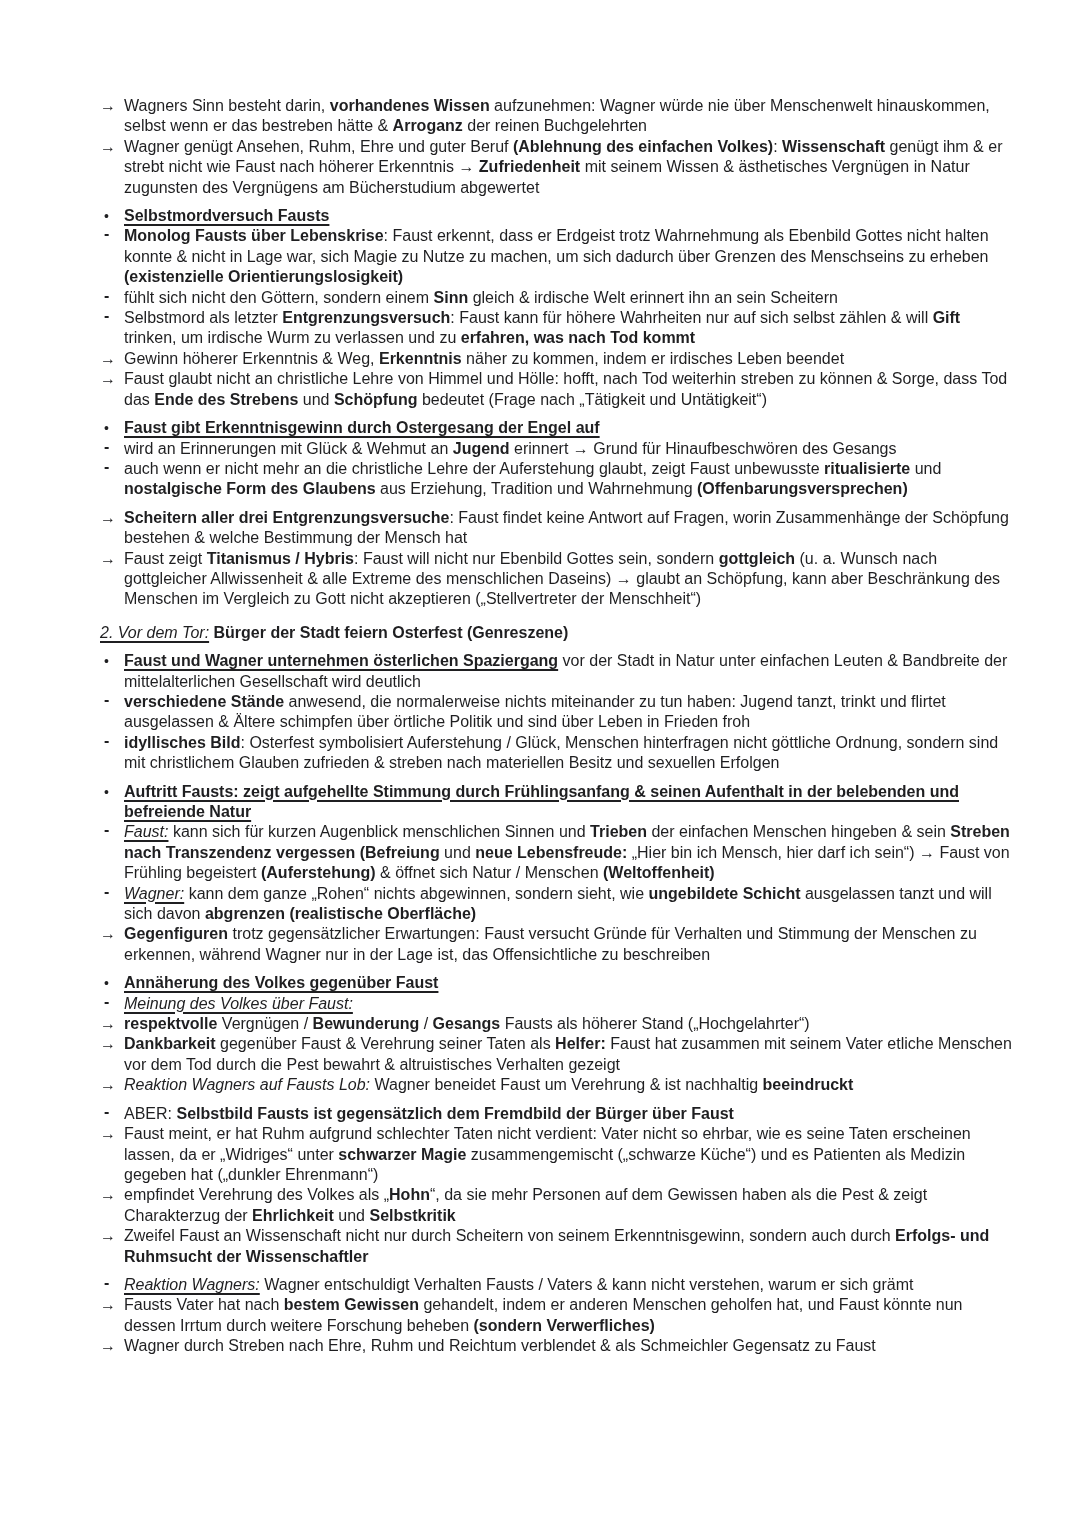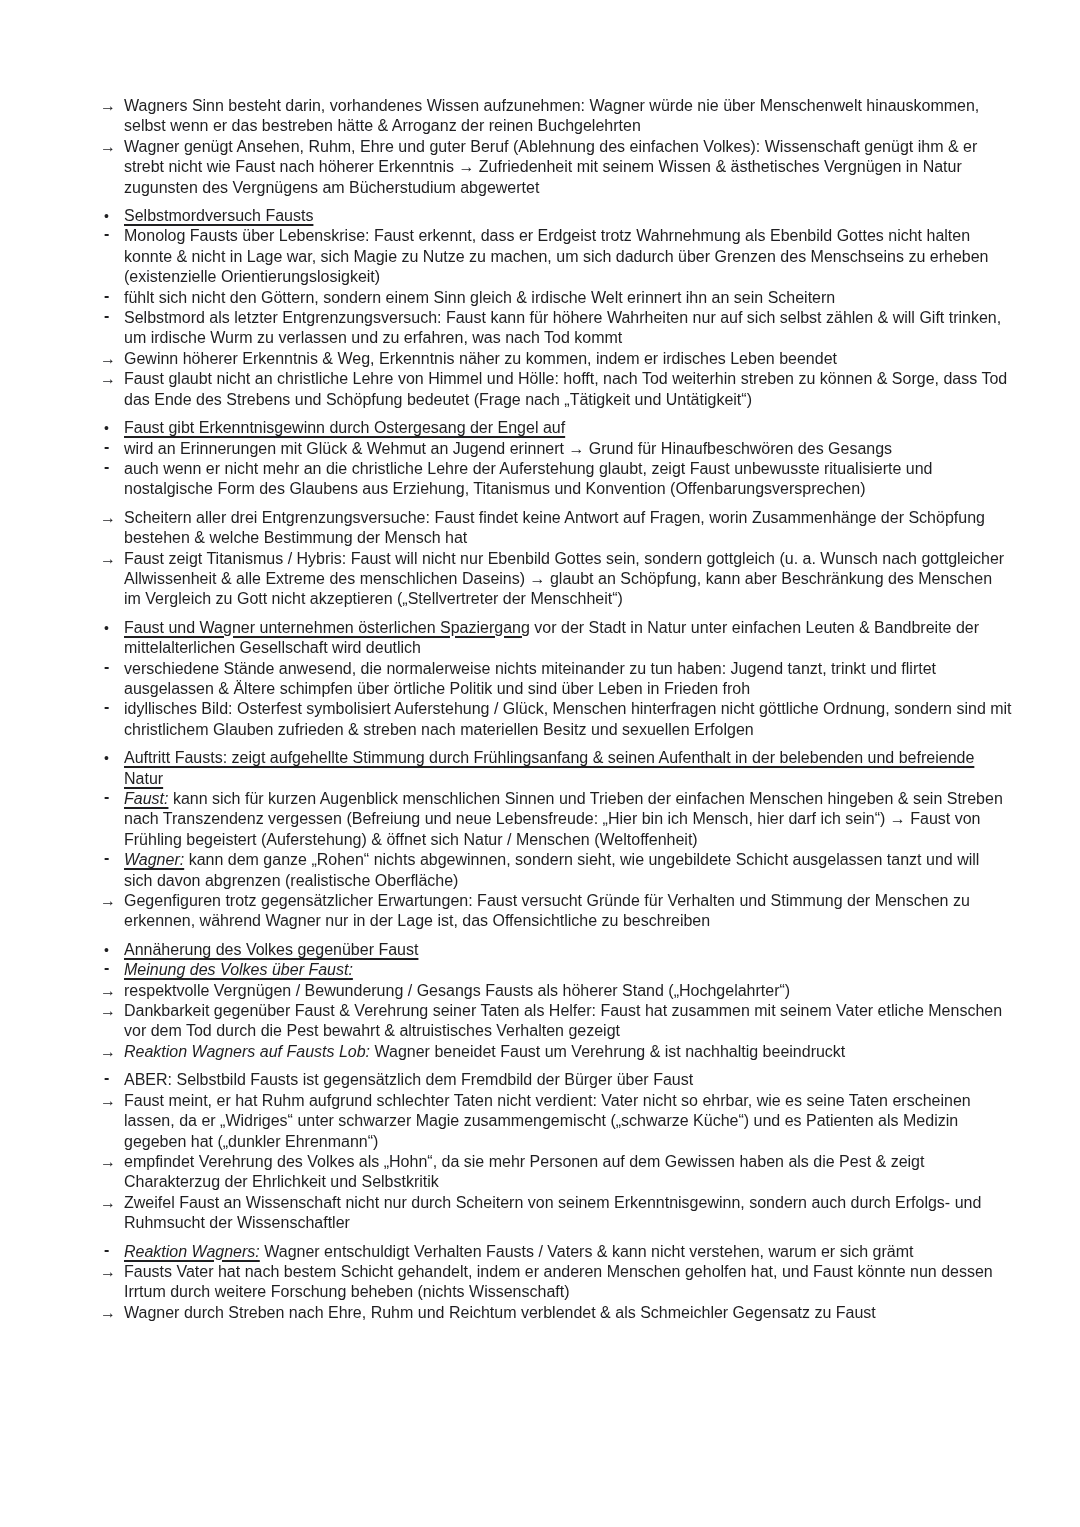--- a/index.html
+++ b/index.html
@@ -28,21 +28,21 @@
   .marker {
     flex: 0 0 24px;
     width: 24px;
     box-sizing: border-box;
     white-space: pre;
   }
   .marker-bullet { padding-left: 4px; font-size: 14px; }
   .marker-dash   { padding-left: 4px; font-weight: bold; transform: translateY(-2px); }
   .marker-arrow  { letter-spacing: 0; }
   .text { flex: 1 1 auto; min-width: 0; }
-  .b { font-weight: normal; }
+  .b { font-weight: bold; }
   .i { font-style: italic; }
   .u { text-decoration: underline; text-decoration-thickness: 1.5px; text-underline-offset: 3px; }
 </style>
 </head>
 <body>
 
 <div class="page" style="background: rgb(255, 255, 255); color: rgb(31, 31, 33);">
   <div class="notes">
       <div class="group">
         <div class="item">
@@ -84,33 +84,38 @@
         <div class="item">
           <span class="marker marker-bullet">•</span>
           <span class="text"><span class="b u">Faust gibt Erkenntnisgewinn durch Ostergesang der Engel auf</span></span>
         </div>
         <div class="item">
           <span class="marker marker-dash">-</span>
           <span class="text"><span>wird an Erinnerungen mit Glück &amp; Wehmut an </span><span class="b">Jugend</span><span> erinnert → Grund für Hinaufbeschwören des Gesangs</span></span>
         </div>
         <div class="item">
           <span class="marker marker-dash">-</span>
-          <span class="text"><span>auch wenn er nicht mehr an die christliche Lehre der Auferstehung glaubt, zeigt Faust unbewusste </span><span class="b">ritualisierte</span><span> und </span><span class="b">nostalgische Form des Glaubens</span><span> aus Erziehung, Titanismus und Konvention </span><span class="b">(Offenbarungsversprechen)</span></span>
+          <span class="text"><span>auch wenn er nicht mehr an die christliche Lehre der Auferstehung glaubt, zeigt Faust unbewusste </span><span class="b">ritualisierte</span><span> und </span><span class="b">nostalgische Form des Glaubens</span><span> aus Erziehung, Tradition und Wahrnehmung </span><span class="b">(Offenbarungsversprechen)</span></span>
         </div>
       </div>
       <div class="group">
         <div class="item">
           <span class="marker marker-arrow">→</span>
           <span class="text"><span class="b">Scheitern aller drei Entgrenzungsversuche</span><span>: Faust findet keine Antwort auf Fragen, worin Zusammenhänge der Schöpfung bestehen &amp; welche Bestimmung der Mensch hat</span></span>
         </div>
         <div class="item">
           <span class="marker marker-arrow">→</span>
           <span class="text"><span>Faust zeigt </span><span class="b">Titanismus / Hybris</span><span>: Faust will nicht nur Ebenbild Gottes sein, sondern </span><span class="b">gottgleich</span><span> (u. a. Wunsch nach gottgleicher Allwissenheit &amp; alle Extreme des menschlichen Daseins) → glaubt an Schöpfung, kann aber Beschränkung des Menschen im Vergleich zu Gott nicht akzeptieren („Stellvertreter der Menschheit“)</span></span>
         </div>
       </div>
+      <div class="group heading-group">
+        <div class="item">
+          <span class="text"><span class="i u">2. Vor dem Tor:</span><span class="b"> Bürger der Stadt feiern Osterfest (Genreszene)</span></span>
+        </div>
+      </div>
       <div class="group">
         <div class="item">
           <span class="marker marker-bullet">•</span>
           <span class="text"><span class="b u">Faust und Wagner unternehmen österlichen Spaziergang</span><span> vor der Stadt in Natur unter einfachen Leuten &amp; Bandbreite der mittelalterlichen Gesellschaft wird deutlich</span></span>
         </div>
         <div class="item">
           <span class="marker marker-dash">-</span>
           <span class="text"><span class="b">verschiedene Stände</span><span> anwesend, die normalerweise nichts miteinander zu tun haben: Jugend tanzt, trinkt und flirtet ausgelassen &amp; Ältere schimpfen über örtliche Politik und sind über Leben in Frieden froh</span></span>
         </div>
         <div class="item">
@@ -176,21 +181,21 @@
           <span class="text"><span>Zweifel Faust an Wissenschaft nicht nur durch Scheitern von seinem Erkenntnisgewinn, sondern auch durch </span><span class="b">Erfolgs- und Ruhmsucht der Wissenschaftler</span></span>
         </div>
       </div>
       <div class="group">
         <div class="item">
           <span class="marker marker-dash">-</span>
           <span class="text"><span class="i u">Reaktion Wagners:</span><span> Wagner entschuldigt Verhalten Fausts / Vaters &amp; kann nicht verstehen, warum er sich grämt</span></span>
         </div>
         <div class="item">
           <span class="marker marker-arrow">→</span>
-          <span class="text"><span>Fausts Vater hat nach </span><span class="b">bestem Schicht</span><span> gehandelt, indem er anderen Menschen geholfen hat, und Faust könnte nun dessen Irrtum durch weitere Forschung beheben </span><span class="b">(nichts Wissenschaft)</span></span>
+          <span class="text"><span>Fausts Vater hat nach </span><span class="b">bestem Gewissen</span><span> gehandelt, indem er anderen Menschen geholfen hat, und Faust könnte nun dessen Irrtum durch weitere Forschung beheben </span><span class="b">(sondern Verwerfliches)</span></span>
         </div>
         <div class="item">
           <span class="marker marker-arrow">→</span>
           <span class="text"><span>Wagner durch Streben nach Ehre, Ruhm und Reichtum verblendet &amp; als Schmeichler Gegensatz zu Faust</span></span>
         </div>
       </div>
     </div>
 </div>
 
 </body></html>

